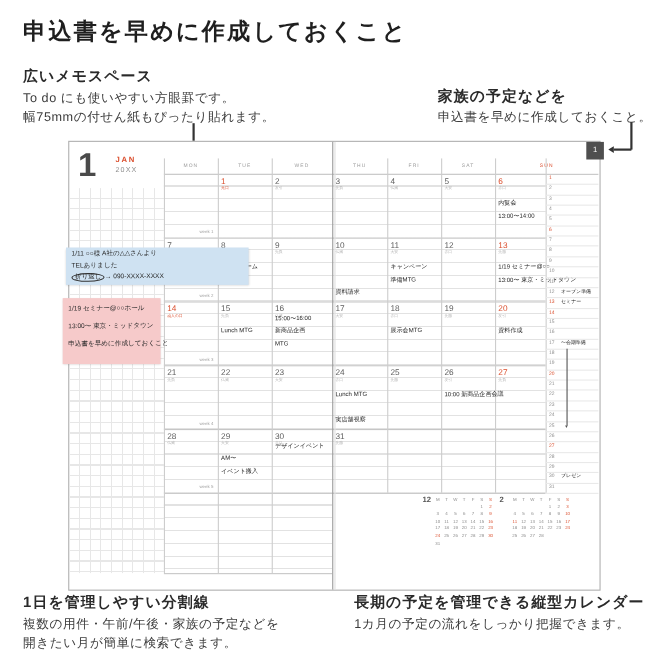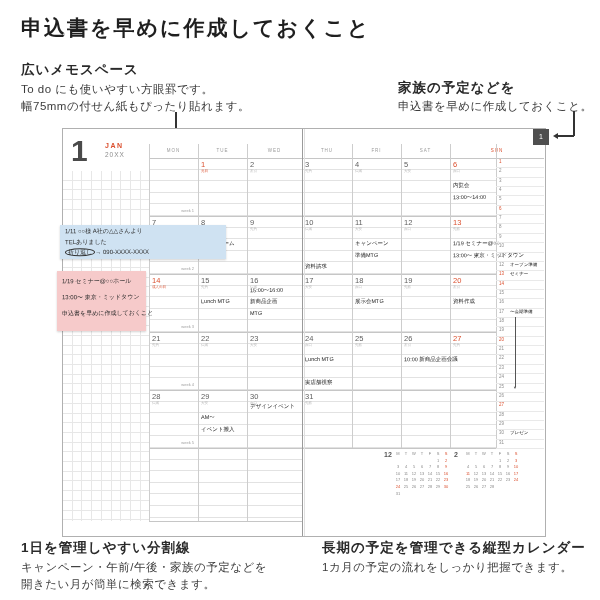--- a/index.html
+++ b/index.html
@@ -49,21 +49,21 @@
 <div class="abs page-title">申込書を早めに作成しておくこと</div>
 
 <div class="abs callout-heading" style="left:21px;top:61px;">広いメモスペース</div>
 <div class="abs callout-line" style="left:21px;top:82px;">To do にも使いやすい方眼罫です。</div>
 <div class="abs callout-line" style="left:21px;top:99px;">幅75mmの付せん紙もぴったり貼れます。</div>
 
 <div class="abs callout-heading" style="left:398px;top:79px;">家族の予定などを</div>
 <div class="abs callout-line" style="left:398px;top:99px;">申込書を早めに作成しておくこと。</div>
 
 <div class="abs callout-heading" style="left:21px;top:539px;">1日を管理しやすい分割線</div>
-<div class="abs callout-line" style="left:21px;top:560px;">キャンペーン・午前/午後・家族の予定などを</div>
+<div class="abs callout-line" style="left:21px;top:560px;">複数の用件・午前/午後・家族の予定などを</div>
 <div class="abs callout-line" style="left:21px;top:577px;">開きたい月が簡単に検索できます。</div>
 
 <div class="abs callout-heading" style="left:322px;top:539px;">長期の予定を管理できる縦型カレンダー</div>
 <div class="abs callout-line" style="left:322px;top:560px;">1カ月の予定の流れをしっかり把握できます。</div>
 
 <div class="abs ptr-line" style="left:175px;top:112px;width:1.5px;height:128px;"></div>
 <div class="abs ptr-dot" style="left:174px;top:238px;"></div>
 
 <div class="abs ptr-line" style="left:573px;top:111px;width:1.5px;height:25px;"></div>
 <div class="abs ptr-line" style="left:558px;top:135px;width:16px;height:1.5px;"></div>

